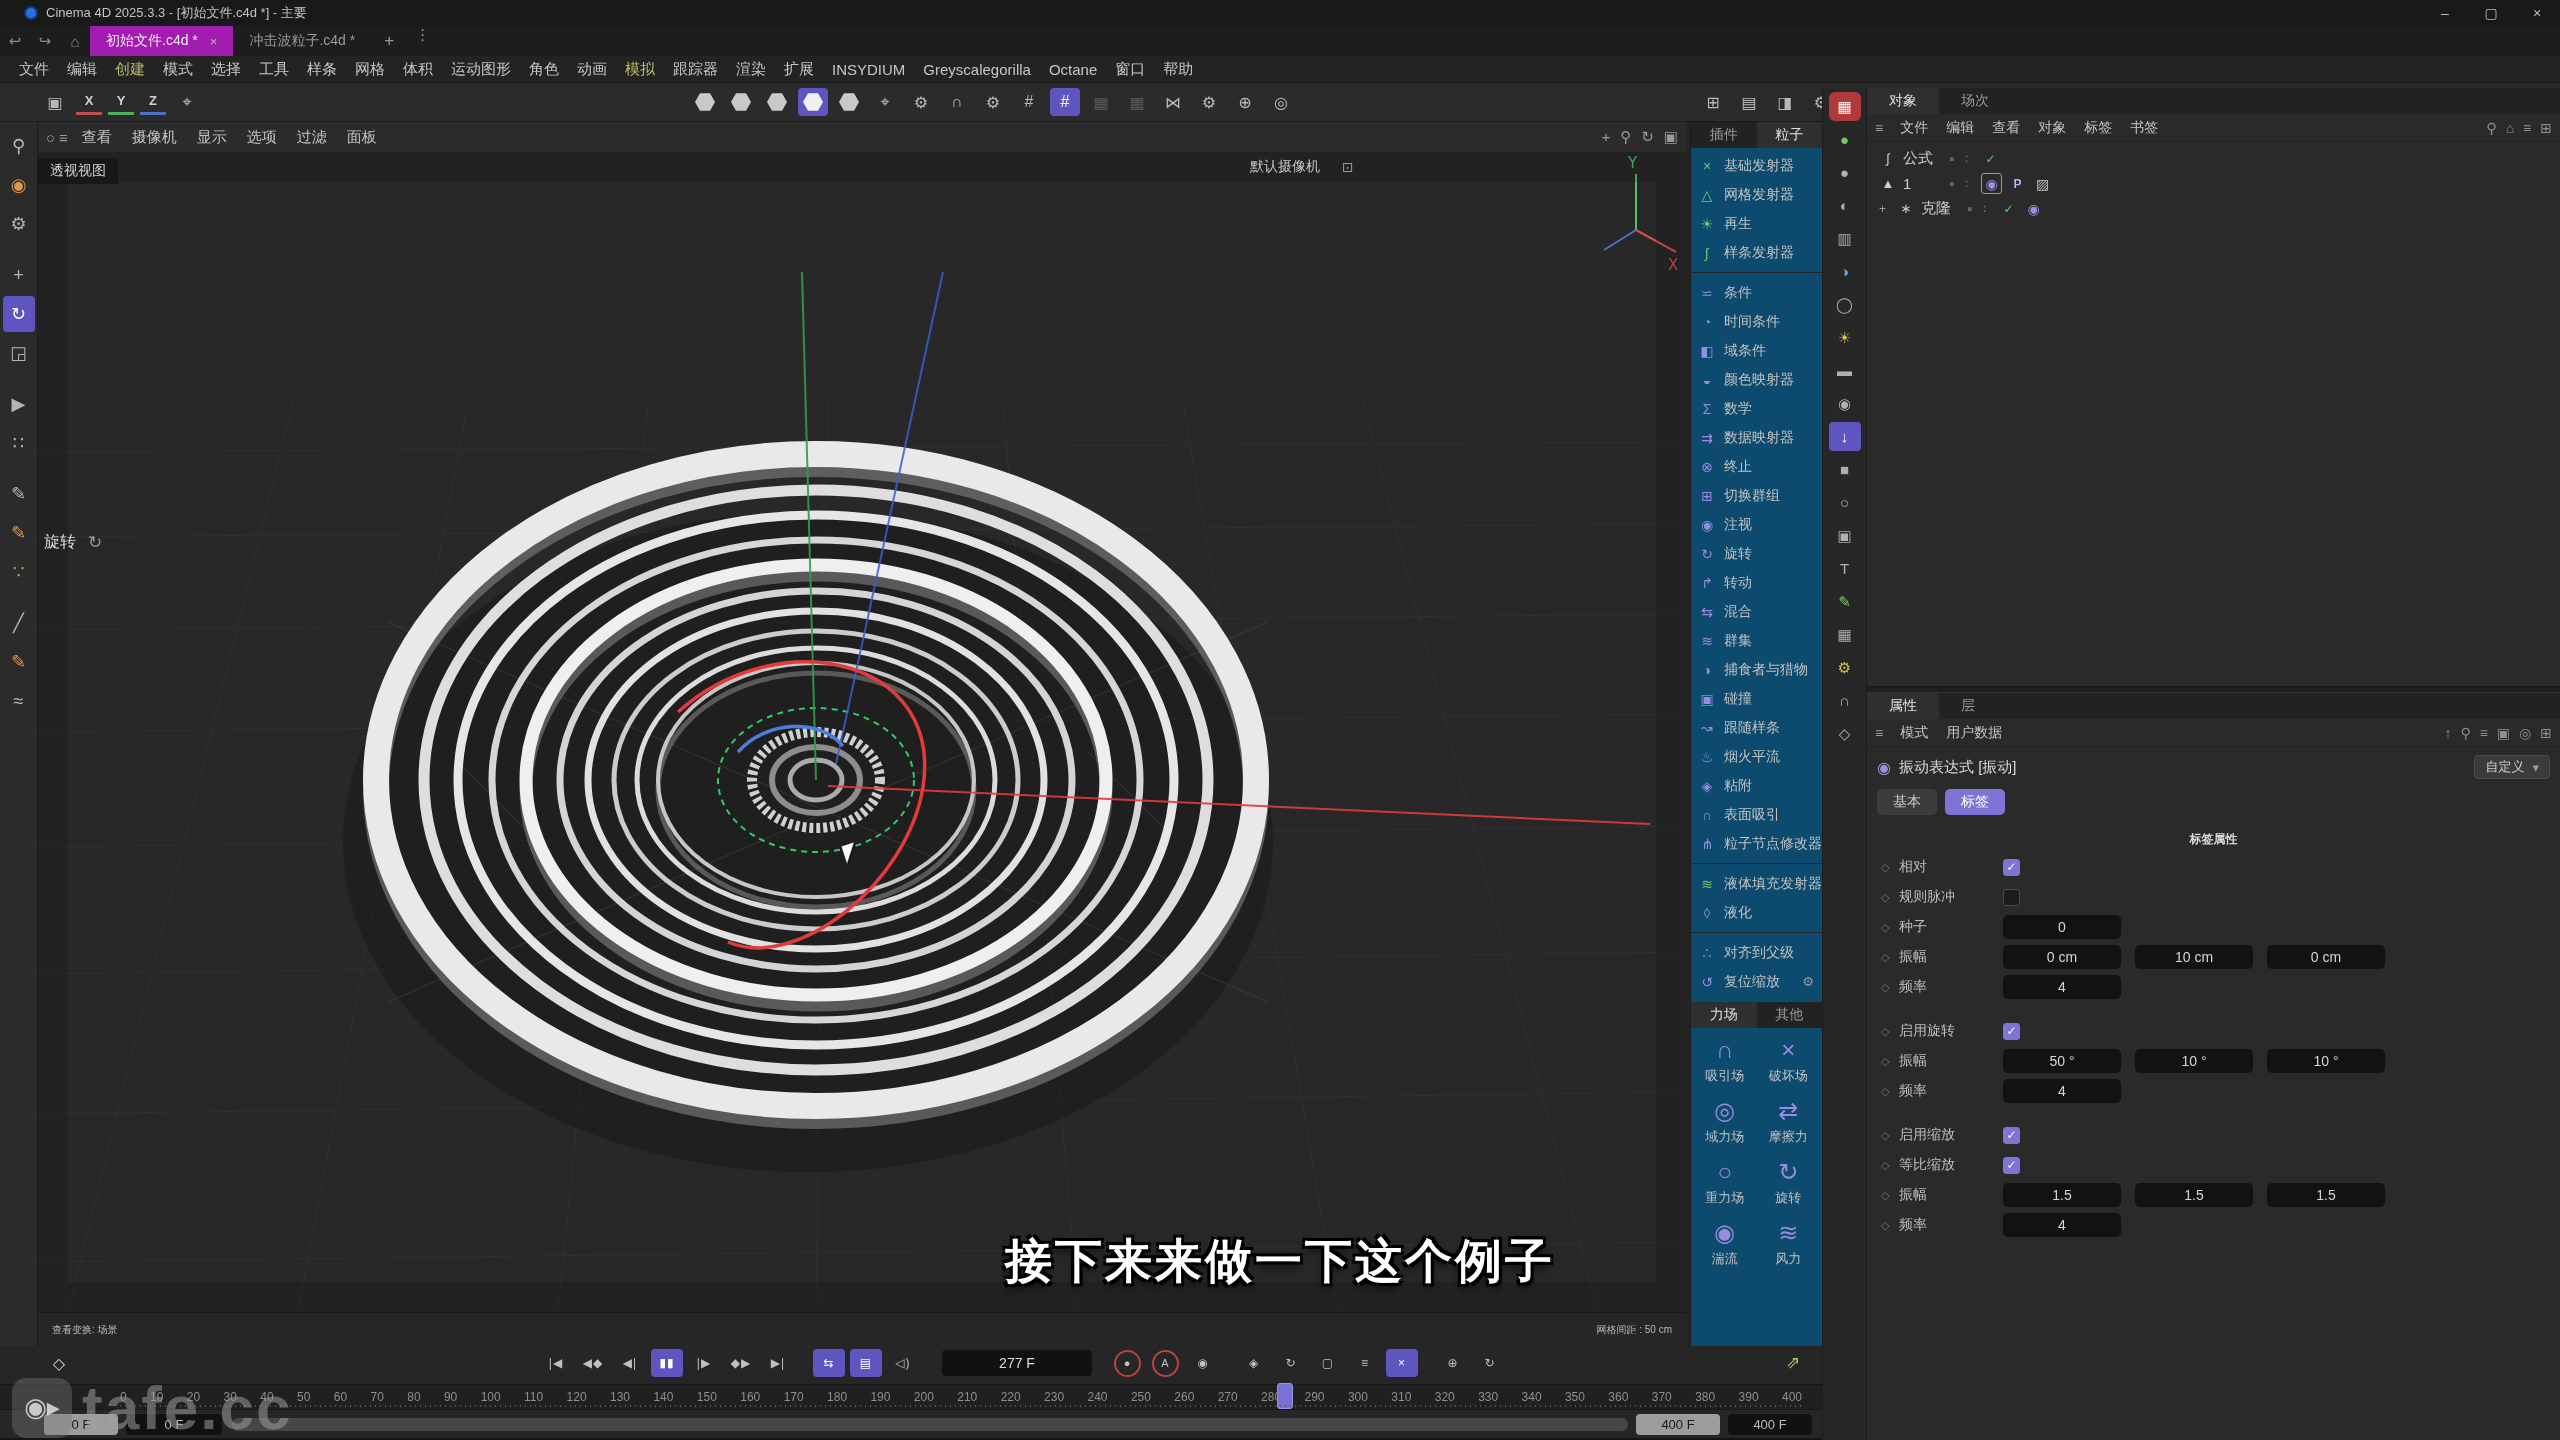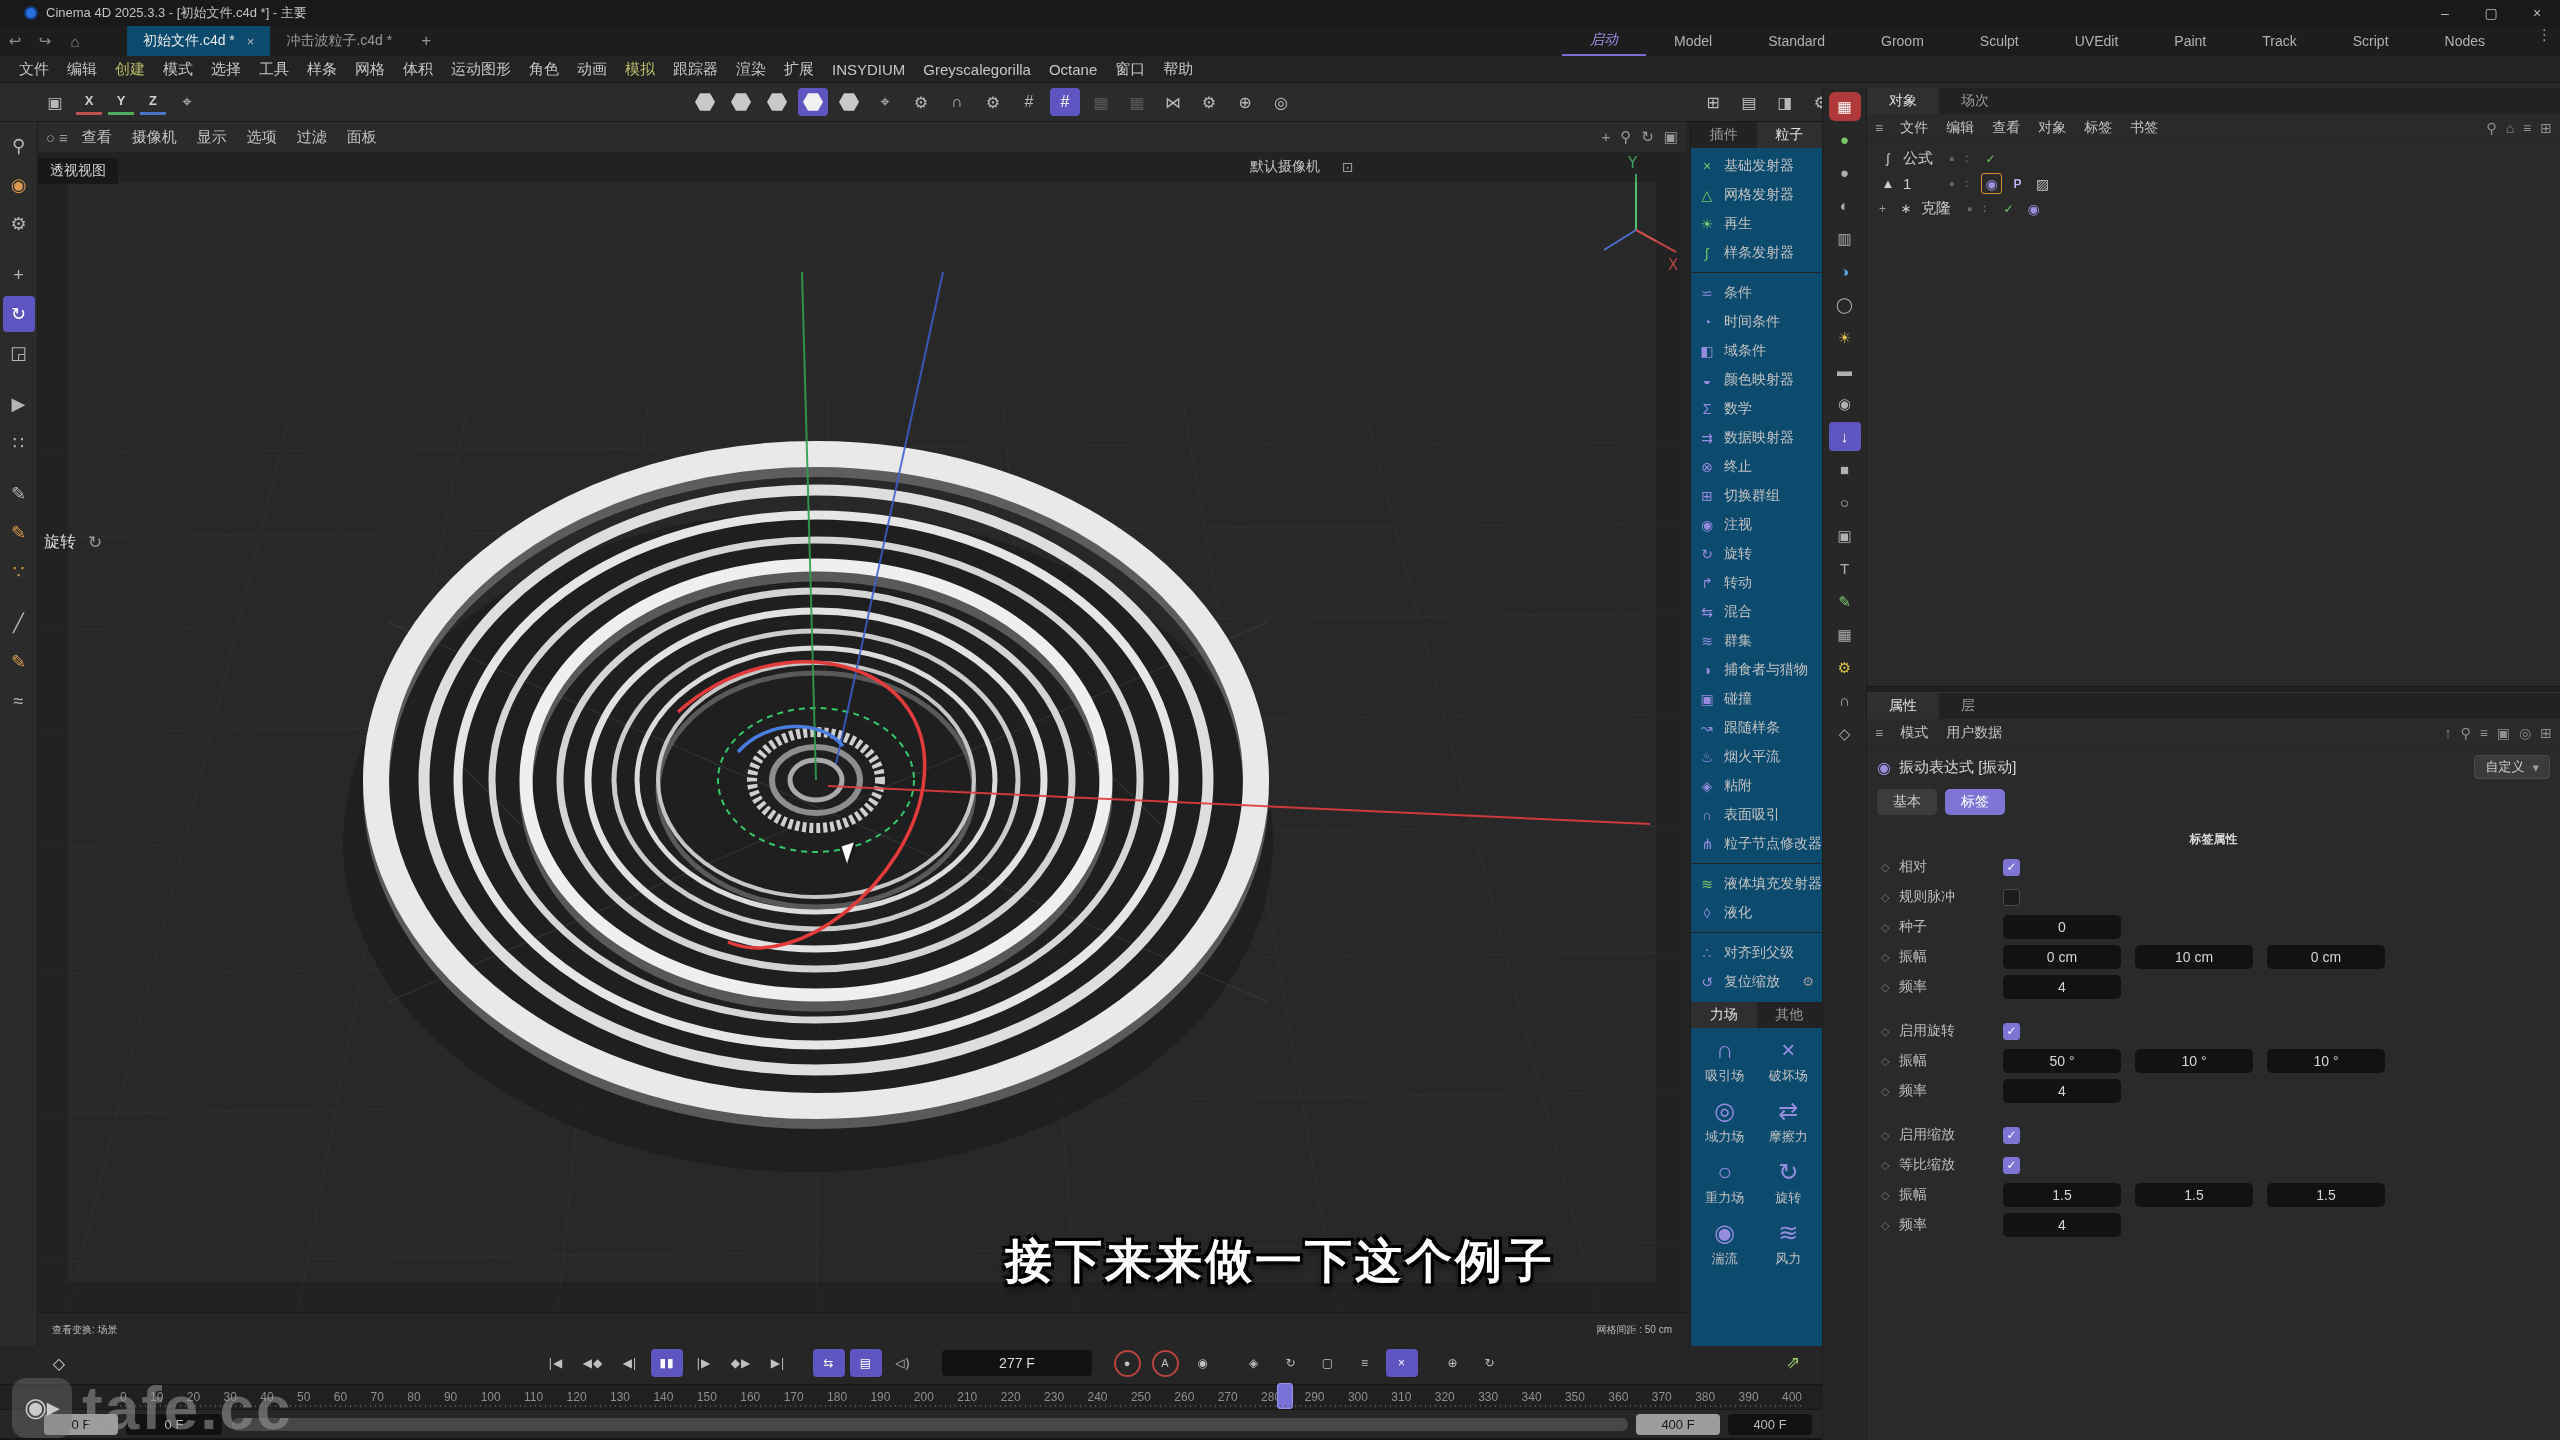--- a/index.html
+++ b/index.html
@@ -9,21 +9,21 @@
   
   .titlebar{position:absolute;left:0;top:0;width:2560px;height:26px;background:#191919;
     display:flex;align-items:center;gap:8px;padding-left:24px;box-sizing:border-box;font-size:13px;color:#c2c2c2;}
   .app-dot{width:14px;height:14px;border-radius:50%;background:#2a6fe0;border:2px solid #123a7a;box-sizing:border-box;}
   .win-controls{margin-left:auto;display:flex;}
   .win-btn{width:46px;height:26px;display:flex;align-items:center;justify-content:center;color:#bdbdbd;font-size:14px;}
   
   .tabbar{position:absolute;left:0;top:26px;width:2560px;height:30px;background:#1d1d1d;display:flex;align-items:stretch;}
   .nav-ic{width:30px;display:flex;align-items:center;justify-content:center;color:#8f8f8f;font-size:15px;}
   .tab{display:flex;align-items:center;gap:12px;padding:0 16px;font-size:14px;color:#9a9a9a;}
-  .tab.active{background:#0c4a6e;color:#e9e9e9;margin-left:37px;}
+  .tab.active{background:#a21caf;color:#e9e9e9;}
   .tab-close{display:none;font-size:13px;color:#bbb;}
   .tab.active .tab-close{display:inline;}
   .add-tab{width:36px;display:flex;align-items:center;justify-content:center;color:#9a9a9a;font-size:17px;}
   .layout-menu{margin-left:auto;display:flex;align-items:center;gap:0;padding-right:16px;}
   .layout-item{padding:0 28px;height:30px;display:flex;align-items:center;font-size:14px;color:#b2b2b2;box-sizing:border-box;}
   .layout-item.active{color:#9d93ea;border-bottom:2px solid #7a6fd4;font-style:italic;}
   .dots-ic{color:#9a9a9a;padding:0 8px;font-size:15px;}
   
   .menubar{position:absolute;left:0;top:56px;width:2560px;height:26px;background:#232323;display:flex;align-items:center;padding-left:10px;box-sizing:border-box;}
   .menu-item{padding:0 9px;font-size:15px;color:#c6c6c6;white-space:nowrap;}
@@ -191,33 +191,20 @@
     <div class="tab active">
           <span>初始文件.c4d *</span>
           <span class="tab-close">×</span>
         </div>
         <div class="tab">
           <span>冲击波粒子.c4d *</span>
 
         </div>
       </div>
     <span class="add-tab">+</span>
-    <div class="layout-menu">
-
-    <span class="layout-item active">启动</span>
-        <span class="layout-item">Model</span>
-        <span class="layout-item">Standard</span>
-        <span class="layout-item">Groom</span>
-        <span class="layout-item">Sculpt</span>
-        <span class="layout-item">UVEdit</span>
-        <span class="layout-item">Paint</span>
-        <span class="layout-item">Track</span>
-        <span class="layout-item">Script</span>
-        <span class="layout-item">Nodes</span>
-      </div>
     <span class="dots-ic">⋮</span>
   </div>
 
   <div class="menubar">
 
   <span class="menu-item">文件</span>
       <span class="menu-item">编辑</span>
       <span class="menu-item hl">创建</span>
       <span class="menu-item">模式</span>
       <span class="menu-item">选择</span>

